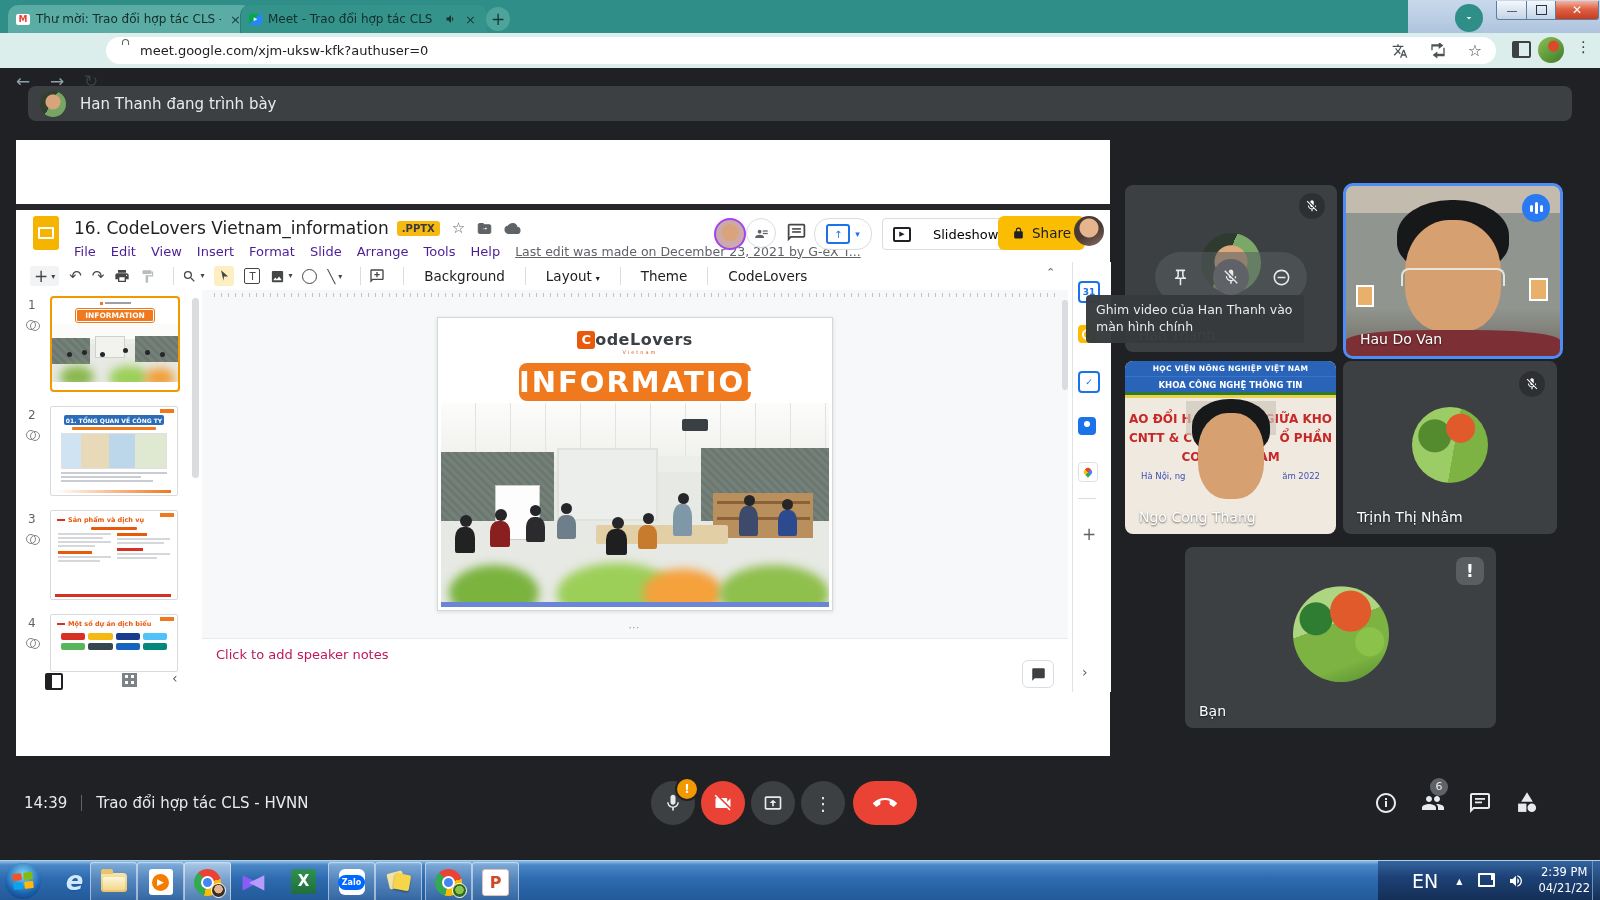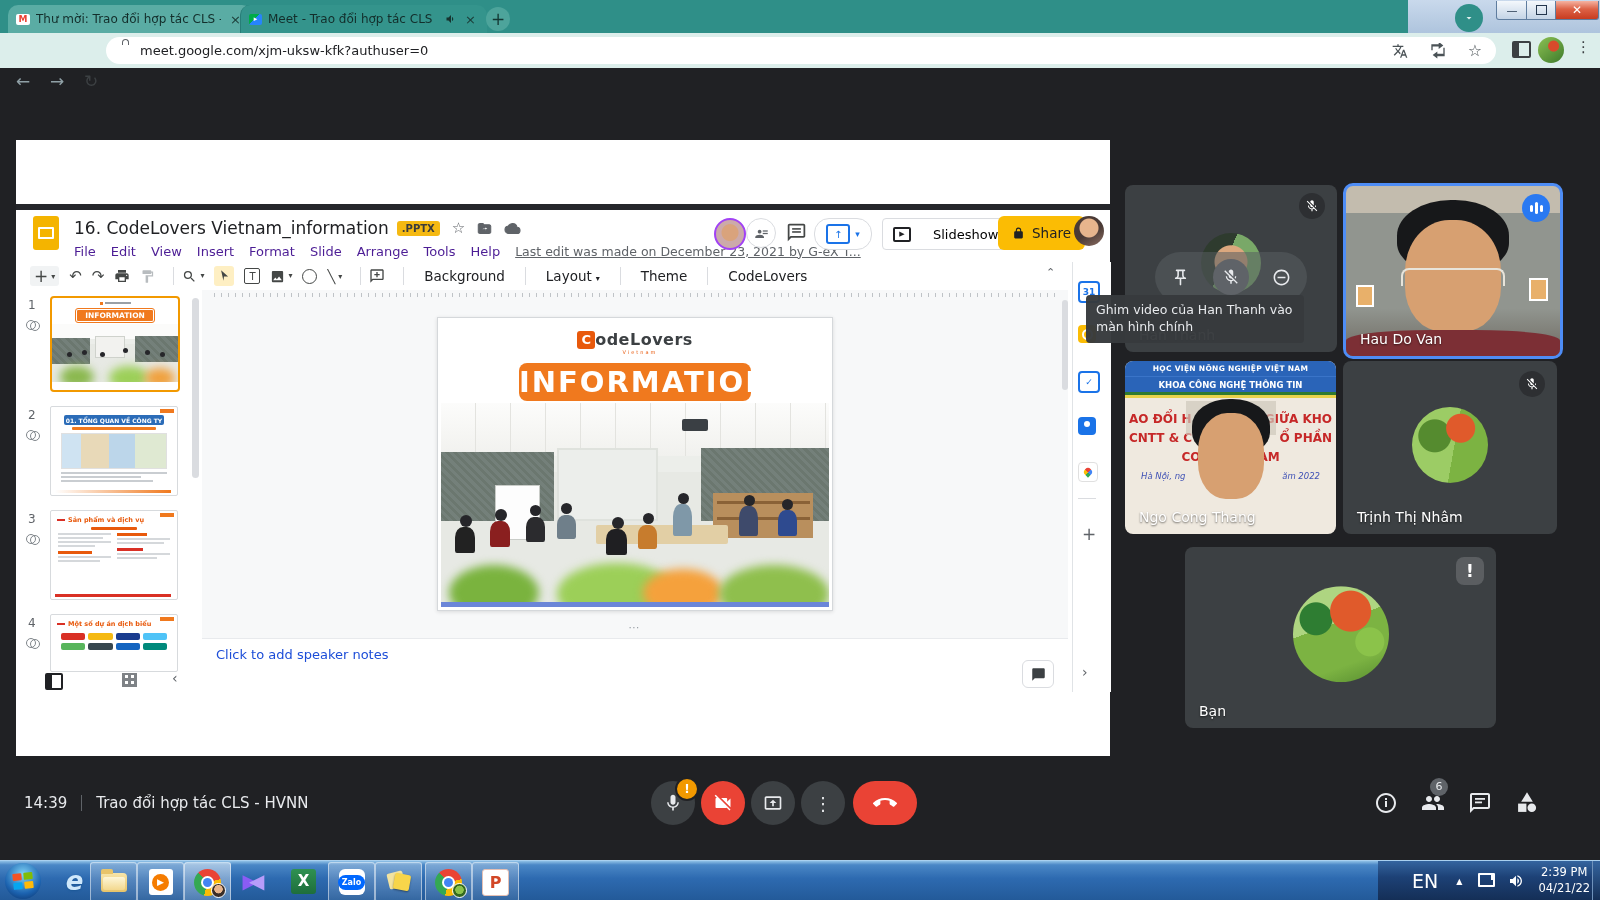--- a/index.html
+++ b/index.html
@@ -138,20 +138,24 @@
         </svg>
       </span>
     <span class="pillic" style="font-size:16px;">☆</span>
   </div>
   <span class="a" style="left:1512px;top:41px;width:15px;height:13px;border:2px solid #3c4043;border-radius:2px;">
       <span style="display:block;width:5px;height:13px;background:#3c4043;"></span>
     </span>
   <span class="a cir" style="left:1538px;top:37px;width:26px;height:26px;background:radial-gradient(circle at 60% 35%,#d84a2b 0 5px,transparent 6px),linear-gradient(140deg,#8cc153,#3e7a2b);"></span>
   <span class="a" style="left:1576px;top:38px;color:#3c4043;font-size:15px;">⋮</span>
 
+  <div class="a banner">
+    <span class="cir" style="width:26px;height:26px;margin-left:12px;background:radial-gradient(circle at 50% 42%,#d9a37c 0 7px,transparent 8px),linear-gradient(120deg,#31402f 0 45%,#77a564 45% 100%);"></span>
+    <span class="banner-text">Han Thanh đang trình bày</span>
+  </div>
 
   <div class="a surface">
     <div class="a" style="left:0;top:64px;width:1094px;height:6px;background:#26272b;"></div>
 
     <div class="a" style="left:17px;top:76px;width:26px;height:34px;background:#f4b400;border-radius:3px;display:flex;align-items:center;justify-content:center;">
       <span style="width:12px;height:8px;border:2.5px solid #fff;border-radius:1px;"></span>
     </div>
     <div class="a f" style="left:58px;top:78px;">
       <span style="font-size:17px;color:#202124;">16. CodeLovers Vietnam_information</span>
       <span style="margin-left:8px;background:#f5b912;color:#3b3b3b;font-size:10px;font-weight:bold;padding:2px 5px;border-radius:3px;">.PPTX</span>
@@ -419,21 +423,21 @@
           <div class="blob" style="left:30%;bottom:-18px;width:120px;height:62px;background:#9ccf58;"></div>
           <div class="blob" style="left:52%;bottom:-10px;width:80px;height:48px;background:#f5a13c;"></div>
           <div class="blob" style="right:0;bottom:-16px;width:110px;height:58px;background:#8fbf4d;"></div>
           <div style="position:absolute;left:0;bottom:0;width:100%;height:5px;background:#6b86d8;"></div>
         </div>
       </div>
       <div style="position:absolute;left:0;right:0;bottom:4px;text-align:center;color:#9aa0a6;font-size:11px;letter-spacing:2px;">⋯</div>
     </div>
 
     <div class="a" style="left:186px;top:498px;width:866px;height:34px;border-top:1px solid #e8eaed;">
-      <span style="position:absolute;left:14px;top:8px;font-size:13px;color:#1d4ed8;">Click to add speaker notes</span>
+      <span style="position:absolute;left:14px;top:8px;font-size:13px;color:#be185d;">Click to add speaker notes</span>
     </div>
     <div class="a f" style="left:1006px;top:520px;width:30px;height:26px;border:1px solid #dadce0;border-radius:6px;background:#fff;justify-content:center;color:#3c4043;">
       <svg width="15" height="15" viewBox="0 0 24 24">
           <path d="M20 2H4c-1.1 0-2 .9-2 2v18l4-4h14c1.1 0 2-.9 2-2V4c0-1.1-.9-2-2-2z"></path>
           <path d="M11 6h2v3h3v2h-3v3h-2v-3H8V9h3V6z" fill="#fff"></path>
         </svg>
     </div>
 
     <span class="a" style="left:29px;top:533px;width:14px;height:13px;border:2px solid #202124;border-radius:2px;">
         <span style="display:block;width:5px;height:13px;background:#202124;"></span>
@@ -519,21 +523,21 @@
           <span>GIỮA KHO</span>
         </div>
       <div class="f" style="justify-content:space-between;padding:0 4px;margin-top:5px;font-size:12px;font-weight:bold;color:#c62828;">
           <span>CNTT &amp; C</span>
           <span>Ổ PHẦN</span>
         </div>
       <div class="f" style="justify-content:center;padding:0 14px;margin-top:5px;font-size:12px;font-weight:bold;color:#c62828;">
           <span>CODELO</span>
           <span>T NAM</span>
         </div>
-      <div class="f" style="justify-content:space-between;padding:0 16px;margin-top:7px;font-size:8.5px;font-style:italic;color:#3f51b5;">
+      <div class="f" style="justify-content:space-between;padding:0 16px;margin-top:7px;font-size:8.5px;color:#3f51b5;">
           <span>Hà Nội, ng</span>
           <span>ăm 2022</span>
         </div>
       <span style="position:absolute;left:50%;top:38px;transform:translateX(-50%);width:78px;height:56px;background:#17181a;border-radius:48% 48% 40% 40%;"></span>
       <span style="position:absolute;left:50%;top:52px;transform:translateX(-50%);width:66px;height:86px;background:#d7a071;border-radius:44% 44% 42% 42%;"></span>
     </div>
     <span class="tname">Ngo Cong Thang</span>
   </div>
 
   <div class="a tile" style="left:1343px;top:361px;width:214px;height:173px;">

